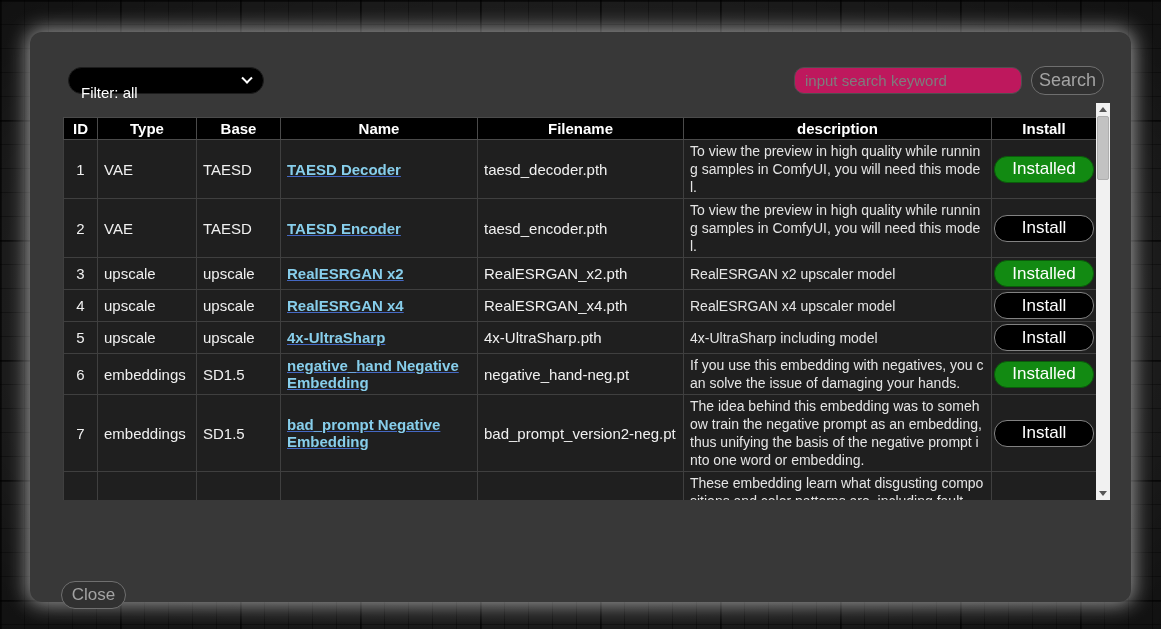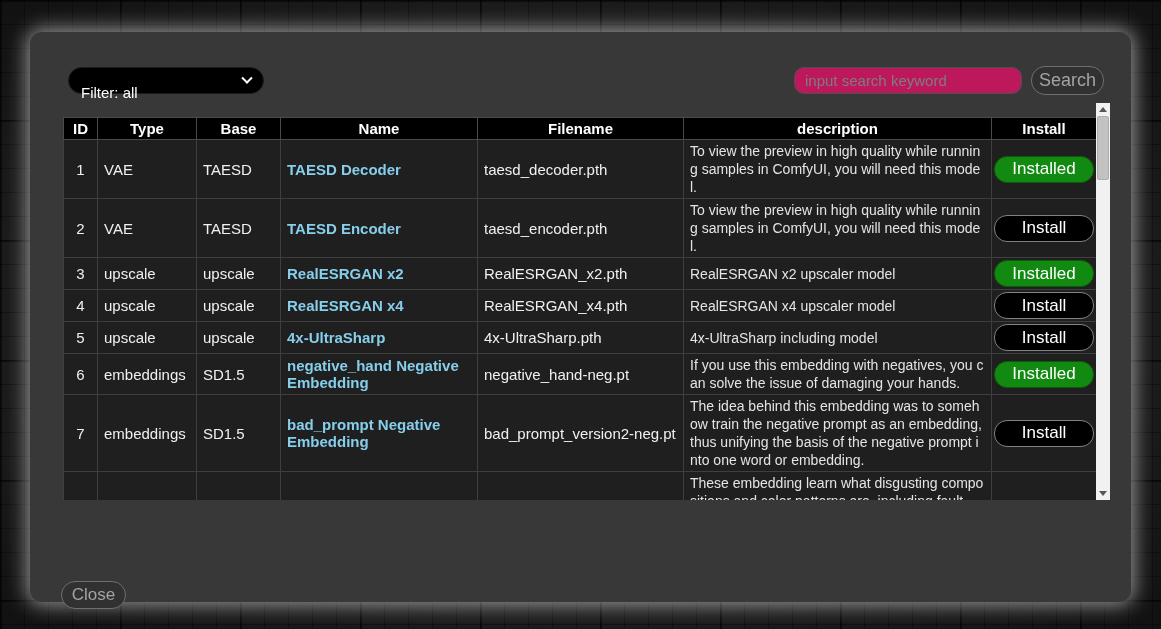--- a/index.html
+++ b/index.html
@@ -53,21 +53,21 @@
   th {
     background: #000; color: #fff; font-weight: bold; font-size: 15px;
     height: 22px; border: 1px solid #4a4a4a; text-align: center; padding: 1px 2px;
   }
   td {
     background: #1f1f1f; color: #f0f0f0; font-size: 15px;
     border: 1px solid #3f3f3f; padding: 2px 6px; vertical-align: middle;
   }
   td.c-id { text-align: center; }
   td.c-name { font-weight: bold; }
-  td.c-name a { color: var(--link, #87ceeb); text-decoration-color: #4468c4; cursor: pointer; }
+  td.c-name a { color: var(--link, #87ceeb); text-decoration: underline; text-decoration-color: #4468c4; cursor: pointer; }
   td.c-desc { color: #e4e4e4; font-size: 14px; line-height: 18px; word-break: break-all; padding: 2px 6px; }
   td.c-dl { text-align: center; padding: 2px; }
   .dl-btn {
     width: 100px; height: 27px; border-radius: 13px; font-size: 17px; color: #fff;
     font-family: "Liberation Sans", sans-serif; cursor: pointer;
   }
   .btn-install   { background: #000; border: 1px solid #828282; }
   .btn-installed { background: var(--installed, #128a12); border: 1px solid #0a5c0a; }
   
   .scrollbar {

